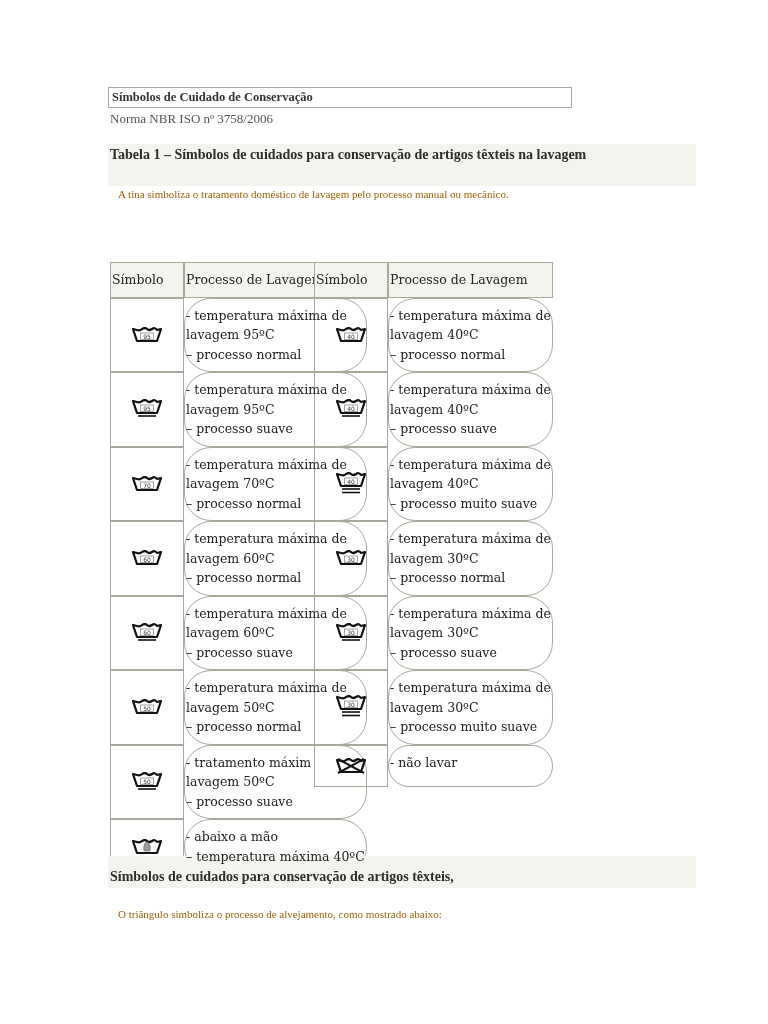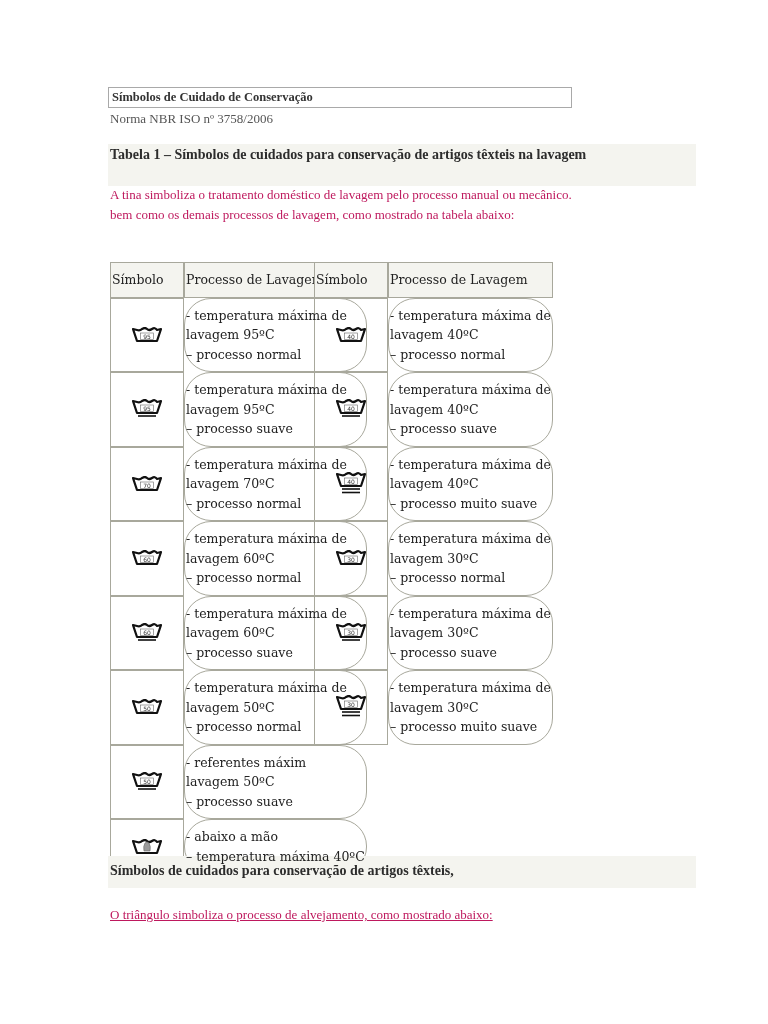--- a/index.html
+++ b/index.html
@@ -8,25 +8,25 @@
     .doc-title-box { position: absolute; left: 108px; top: 87px; width: 464px; height: 21px;
            border: 1px solid #a9a9a9; box-sizing: border-box; }
     .doc-title { position: absolute; left: 3px; top: 2px; font-size: 12.5px; font-weight: bold; color: #333;
            font-family: "Liberation Serif", serif; }
     .norma { position: absolute; left: 110px; top: 111px; font-size: 13px; color: #555;
            font-family: "Liberation Serif", serif; }
     .section-head { position: absolute; left: 108px; width: 588px; background: #f4f4ef;
            font-family: "Liberation Serif", serif; font-weight: bold; font-size: 14px; color: #2c2c2c;
            line-height: 21px; padding: 0 2px; box-sizing: border-box; }
     .sh1 { top: 144px; height: 42px; }
-    .sh2 { top: 856px; height: 32px; line-height: 23px; padding-top:3px; }
-    .para { position: absolute; left: 110px; font-size: 13px; color: #be185d; line-height: 19.5px;
+    .sh2 { top: 856px; height: 32px; line-height: 23px; padding-top:9px; }
+    .para { position: absolute; left: 118px; font-size: 11px; color: #a16207; line-height: 19.5px;
            font-family: "Liberation Serif", serif; width: 580px; }
     .p1 { top: 185px; }
-    .p2 { top: 905px; text-decoration: underline; }
+    .p2 { top: 905px; }
     table.care { position: absolute; border-collapse: separate; border-spacing: 0;
            font-family: "DejaVu Serif", serif; font-size: 12.5px; color: #222; }
     table.care td, table.care th { border: 1px solid #a8a89c; padding: 7px 1px; vertical-align: top;
            font-weight: normal; text-align: left; line-height: 19.5px; white-space: nowrap; }
     table.care th { background: #f4f4ef; height: 19px; }
     .t-left { left: 110px; top: 262px; }
     .t-right { left: 314px; top: 262px; }
     .col-sym { width: 70px; }
     .col-proc { width: 114px; }
     .t-right .col-proc { width: 109px; }
@@ -42,21 +42,20 @@
 <body>
 
 <div class="doc-title-box">
   <span class="doc-title">Símbolos de Cuidado de Conservação</span>
 </div>
 <div class="norma">Norma NBR ISO nº 3758/2006</div>
 
 <div class="section-head sh1">Tabela 1 – Símbolos de cuidados para conservação de artigos têxteis na lavagem</div>
 <div class="para p1">
   <div>A tina simboliza o tratamento doméstico de lavagem pelo processo manual ou mecânico.</div>
-  <div>bem como os demais processos de lavagem, como mostrado na tabela abaixo:</div>
 </div>
 
 <table class="care t-left">
   <thead>
     <tr>
       <th class="col-sym">Símbolo</th>
       <th class="col-proc">Processo de Lavagem</th>
     </tr>
   </thead>
   <tbody id="tbody-left">
@@ -148,21 +147,21 @@
       </tr>
       <tr class="row-tall">
         <td class="sym-cell col-sym"><span><svg class="tub" width="30" height="20" viewBox="0 0 30 20" xmlns="http://www.w3.org/2000/svg">
               <path d="M1 2 L5 3 Q8 4 10 2 Q13 0 15 2 Q17 4 20 2 Q23 0 25 3 L29 2 L25 14 L5 14 Z" fill="none" stroke="#111" stroke-width="2.2" stroke-linejoin="round"></path>
               <rect x="8.5" y="6" width="13" height="6.5" fill="none" stroke="#666" stroke-width="0.6"></rect>
               <text x="15" y="11.6" font-size="6" text-anchor="middle" font-family="DejaVu Sans, sans-serif" fill="#333">50</text>
               <line x1="6" y1="17" x2="24" y2="17" stroke="#111" stroke-width="1.6"></line>
             </svg></span></td>
         <td class="proc-cell col-proc">
           <div class="proc-inner">
-            <div>- referentes máxim</div>
+            <div>- tratamento máxim</div>
             <div>lavagem 50ºC</div>
             <div>– processo suave</div>
           </div>
         </td>
       </tr>
       <tr class="row-hand">
         <td class="sym-cell col-sym"><span><svg class="tub" width="30" height="16" viewBox="0 0 30 16" xmlns="http://www.w3.org/2000/svg">
               <path d="M1 2 L5 3 Q8 4 10 2 Q13 0 15 2 Q17 4 20 2 Q23 0 25 3 L29 2 L25 14 L5 14 Z" fill="none" stroke="#111" stroke-width="2.2" stroke-linejoin="round"></path>
               <path d="M12 12 Q11 7 13 4 Q15 2 17 4 Q19 7 18 12 Z" fill="#9a9a9a" stroke="#666" stroke-width="0.6"></path>
             </svg></span></td>
@@ -267,19 +266,31 @@
               <line x1="6" y1="20.5" x2="24" y2="20.5" stroke="#111" stroke-width="1.6"></line>
             </svg></span></td>
         <td class="proc-cell col-proc">
           <div class="proc-inner">
             <div>- temperatura máxima de</div>
             <div>lavagem 30ºC</div>
             <div>– processo muito suave</div>
           </div>
         </td>
       </tr>
+      <tr class="row-short">
+        <td class="sym-cell col-sym"><span><svg class="tub" width="30" height="16" viewBox="0 0 30 16" xmlns="http://www.w3.org/2000/svg">
+              <path d="M1 2 L5 3 Q8 4 10 2 Q13 0 15 2 Q17 4 20 2 Q23 0 25 3 L29 2 L25 14 L5 14 Z" fill="none" stroke="#111" stroke-width="2.2" stroke-linejoin="round"></path>
+              <line x1="2" y1="1" x2="28" y2="15" stroke="#111" stroke-width="2"></line>
+              <line x1="28" y1="1" x2="2" y2="15" stroke="#111" stroke-width="2"></line>
+            </svg></span></td>
+        <td class="proc-cell col-proc">
+          <div class="proc-inner">
+            <div>- não lavar</div>
+          </div>
+        </td>
+      </tr>
     </tbody>
 </table>
 
 <div class="section-head sh2">
   <div>Símbolos de cuidados para conservação de artigos têxteis,</div>
 </div>
 <div class="para p2">O triângulo simboliza o processo de alvejamento, como mostrado abaixo:</div>
 
 </body></html>

